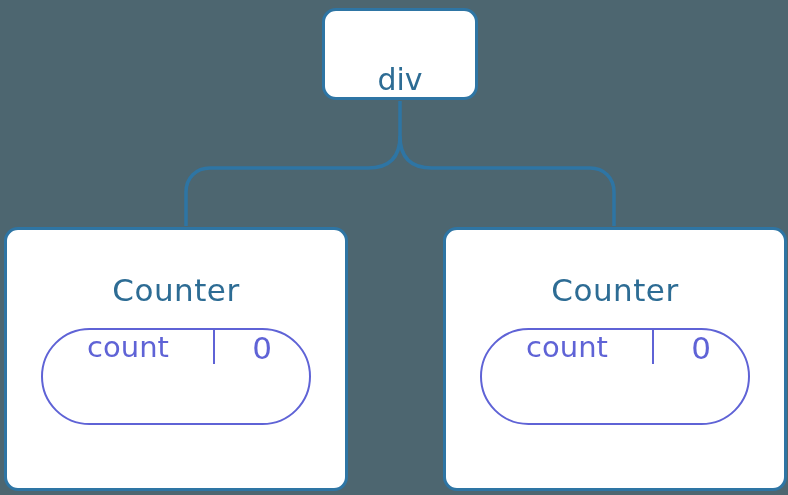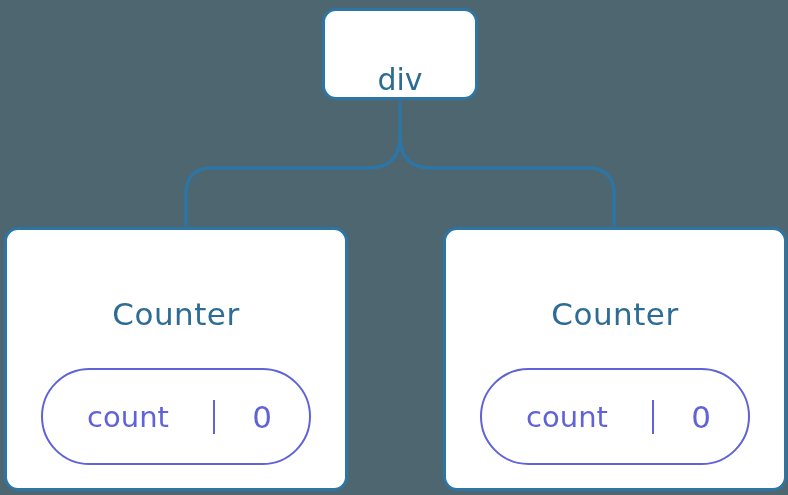--- a/index.html
+++ b/index.html
@@ -54,32 +54,32 @@
     background: var(--node-fill);
     border: 3px solid var(--node-border);
     border-radius: 14px;
     display: flex;
     flex-direction: column;
     align-items: center;
   }
   .counter-node.pos-left  { left: 4px; }
   .counter-node.pos-right { left: 443px; }
   .node-title {
-    margin-top: 66px;
+    margin-top: 42px;
     font-size: 31px;
     letter-spacing: 0.5px;
     color: var(--heading-text);
   }
   .state-pill {
-    margin-top: 36px;
+    margin-top: 20px;
     width: 270px; height: 97px;
     border: 2.5px solid var(--state-purple);
     border-radius: 50px;
     display: flex;
-    align-items: center;
+    align-items: flex-start;
     color: var(--state-purple);
     background: var(--node-fill);
   }
   .state-name {
     width: 172px;
     border-right: 2.5px solid var(--state-purple);
     display: flex;
     align-items: center;
     justify-content: center;
     font-size: 29px;

